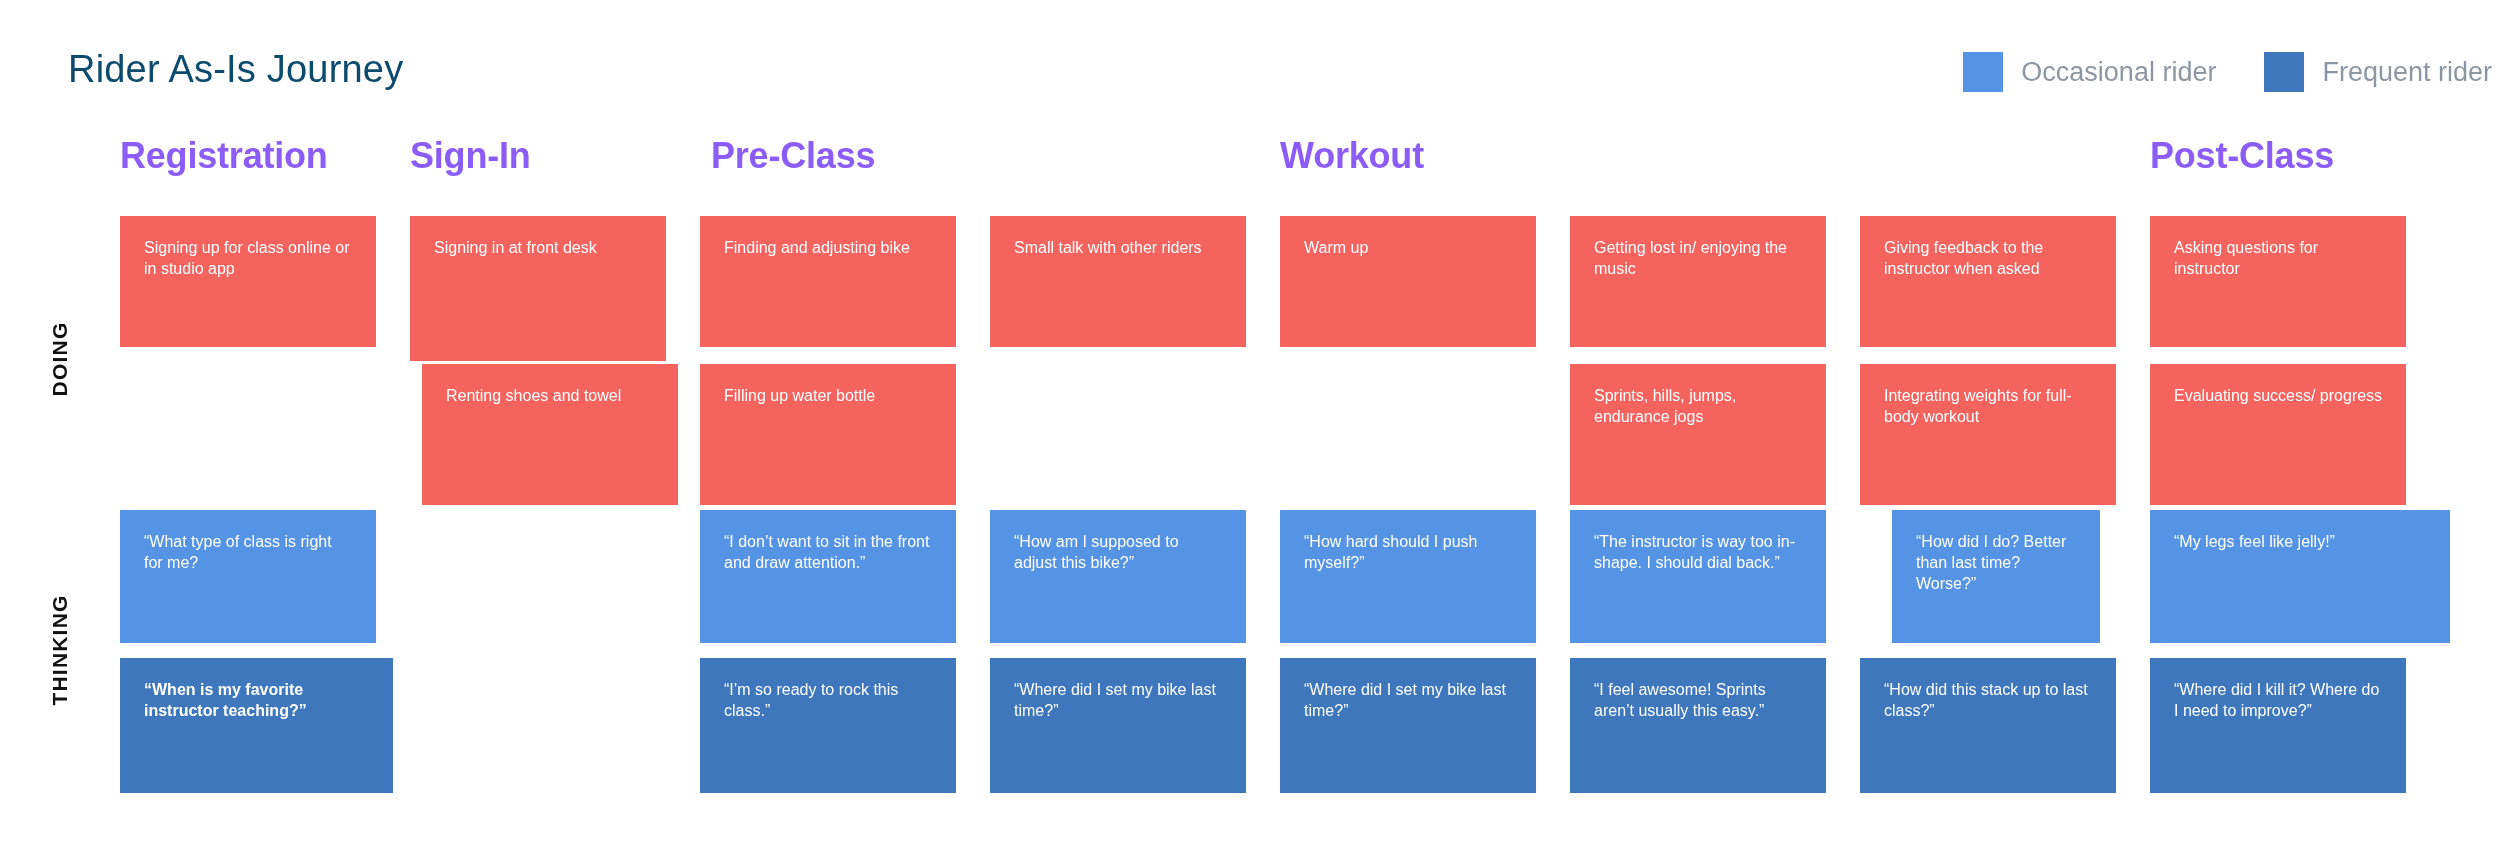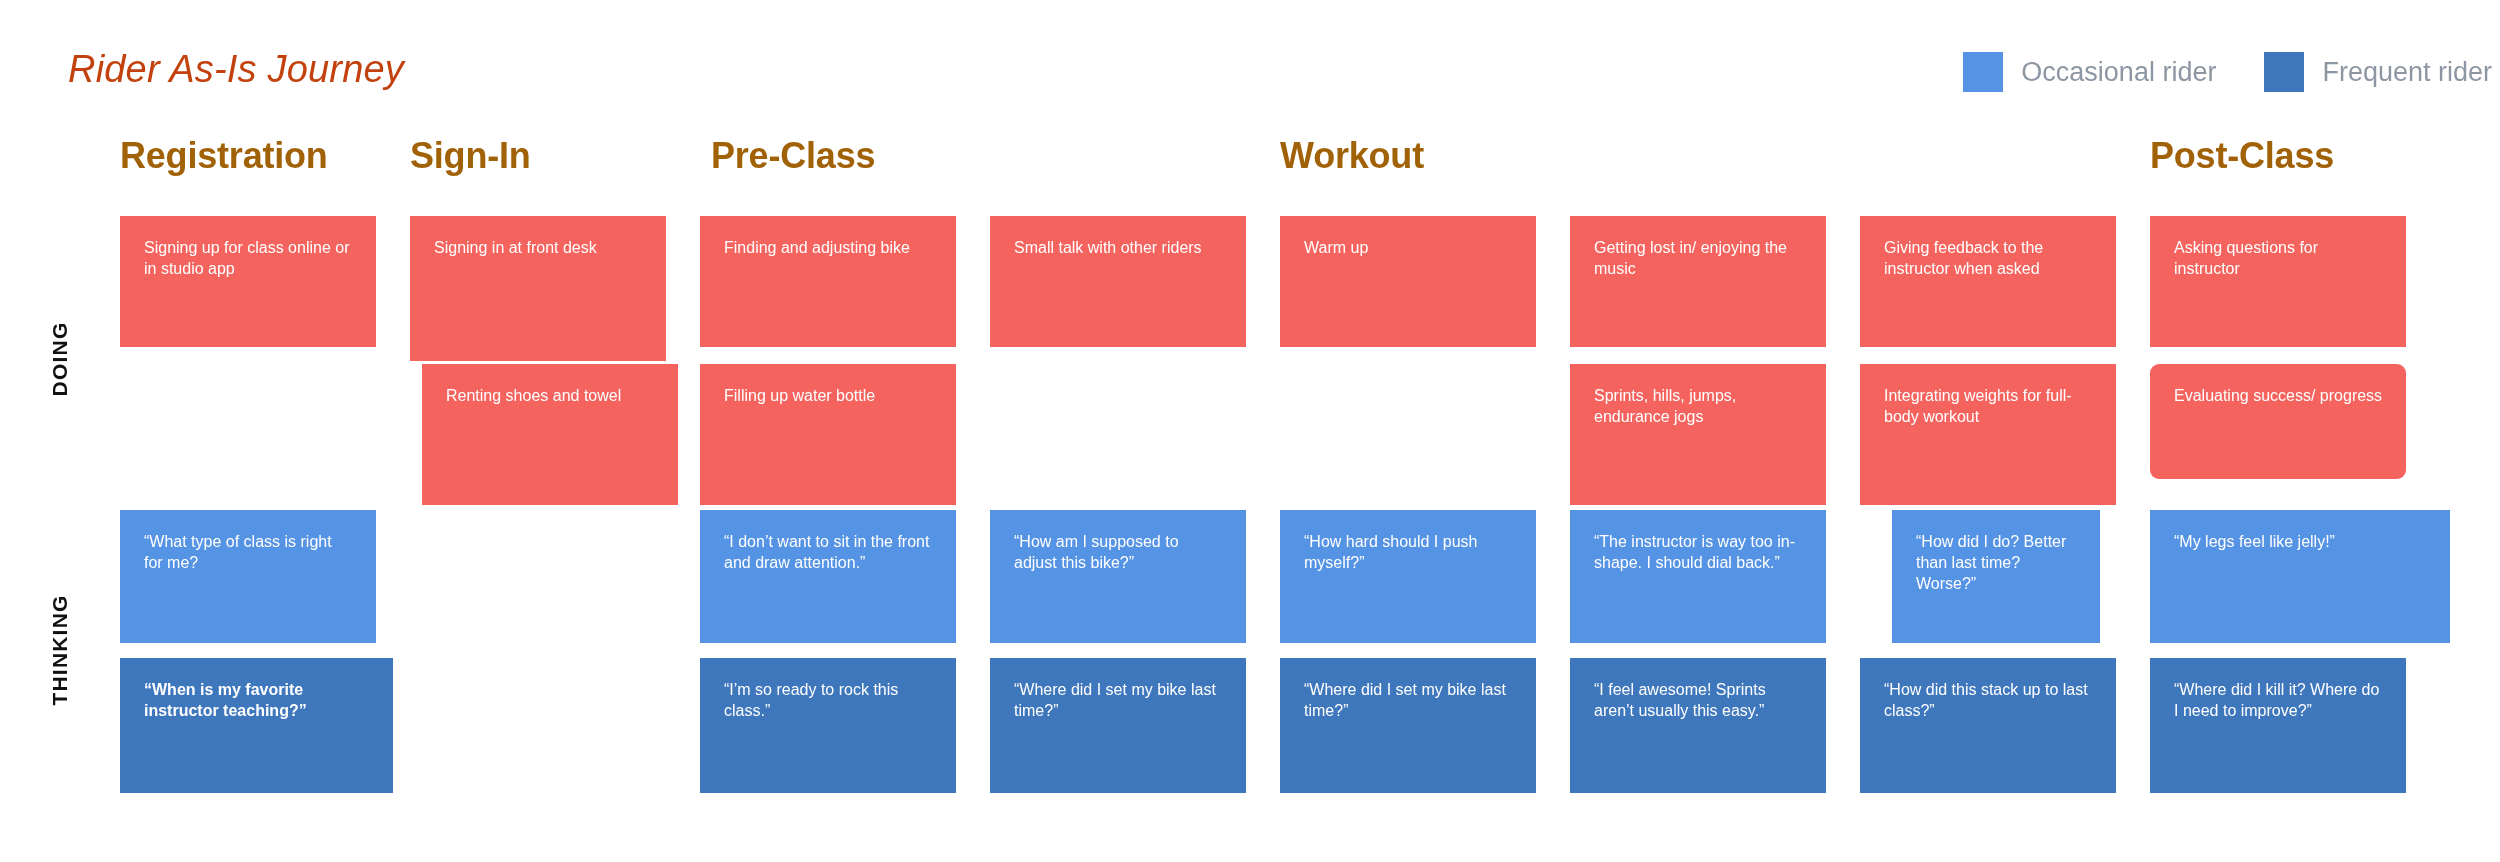--- a/index.html
+++ b/index.html
@@ -19,24 +19,23 @@
     background: #ffffff;
   }
 
   
   .page-title {
     position: absolute;
     left: 68px;
     top: 48px;
     font-size: 38px;
     font-weight: 400;
-    color: #c2410c;
+    color: #0c4a6e;
     letter-spacing: 0.2px;
     white-space: nowrap;
-    font-style: italic;
   }
 
   .legend {
     position: absolute;
     right: 8px;
     top: 52px;
     display: flex;
     align-items: flex-start;
     gap: 48px;
     margin-left: 8px;
@@ -56,21 +55,21 @@
     color: #8d96a3;
     white-space: nowrap;
   }
 
   
   .phase-label {
     position: absolute;
     top: 135px;
     font-size: 36px;
     font-weight: 700;
-    color: #a16207;
+    color: #8b5cf6;
     white-space: nowrap;
     letter-spacing: -0.2px;
   }
 
   
   .lane-label {
     position: absolute;
     left: 0px;
     width: 120px;
     text-align: center;
@@ -161,21 +160,21 @@
       </div>
       <div class="card doing" style="left: 700px; top: 364px; width: 256px; height: 141px;">
         <div>Filling up water bottle</div>
       </div>
       <div class="card doing" style="left: 1570px; top: 364px; width: 256px; height: 141px;">
         <div>Sprints, hills, jumps, endurance jogs</div>
       </div>
       <div class="card doing" style="left: 1860px; top: 364px; width: 256px; height: 141px;">
         <div>Integrating weights for full-body workout</div>
       </div>
-      <div class="card doing" style="left: 2150px; top: 364px; width: 256px; height: 115px; border-radius: 9px;">
+      <div class="card doing" style="left: 2150px; top: 364px; width: 256px; height: 141px;">
         <div>Evaluating success/ progress</div>
       </div>
       <div class="card occasional" style="left: 120px; top: 510px; width: 256px; height: 133px;">
         <div>“What type of class is right for me?</div>
       </div>
       <div class="card occasional" style="left: 700px; top: 510px; width: 256px; height: 133px;">
         <div>“I don’t want to sit in the front and draw attention.”</div>
       </div>
       <div class="card occasional" style="left: 990px; top: 510px; width: 256px; height: 133px;">
         <div>“How am I supposed to adjust this bike?”</div>

